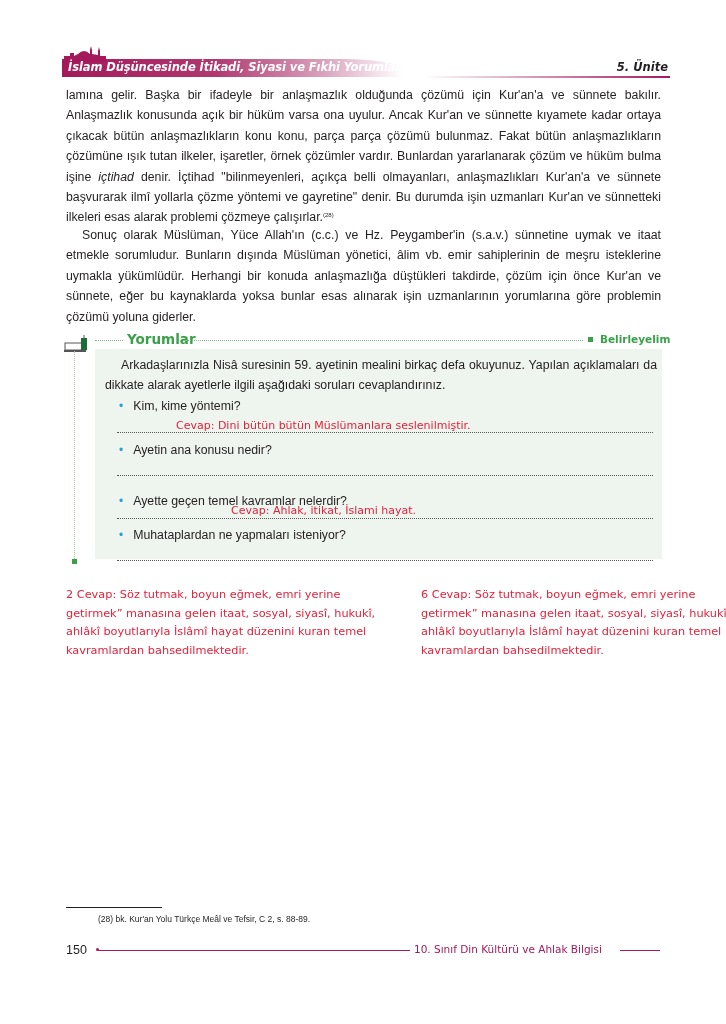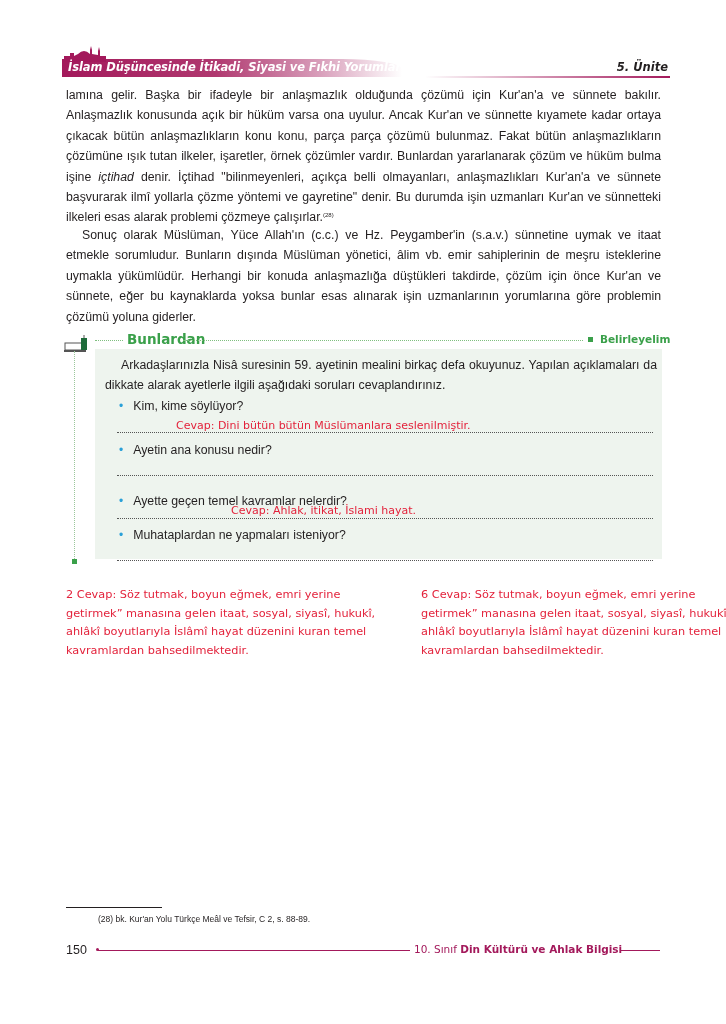--- a/index.html
+++ b/index.html
@@ -40,21 +40,21 @@
   .red-note { position:absolute; font-family:"DejaVu Sans", sans-serif; color:#e3223b; font-size:11.3px; line-height:18.5px; width:320px;margin-left:40px; }
   .note-left { left:26px; top:586px; }
   .note-right { left:381px; top:586px; }
 
   .fn-rule { position:absolute; left:66px; top:907px; width:96px; border-top:1px solid #231f20; }
   .footnote { position:absolute; left:66px; top:914px; font-size:8.5px; color:#231f20;padding-left:32px; }
   .page-num { position:absolute; left:66px; top:943px; font-size:12.5px; }
   .footer-rule1 { position:absolute; left:98px; top:950px; width:312px; border-top:1px solid #a3195b; }
   .footer-dot { position:absolute; left:96px; top:948px; width:3px; height:3px; border-radius:50%; background:#a3195b; }
   .footer-title { position:absolute; left:414px; top:943px; font-family:"DejaVu Sans", sans-serif; font-size:10.5px; color:#a3195b; white-space:nowrap; }
-  .footer-title b { font-weight:bold; }
+  .footer-title b { font-weight:normal; }
   .footer-rule2 { position:absolute; left:620px; top:950px; width:40px; border-top:1px solid #a3195b; }
 </style>
 </head>
 <body>
 
 <div class="header">
   <div class="header-band"></div>
   <svg class="skyline" viewBox="0 0 60 18">
     <path d="M0 18 L0 12 L6 12 L6 9 L10 9 L10 12 L14 10 Q20 4 26 10 L26 6 L27 2 L28 6 L28 10 L34 11 L34 7 L35 3 L36 7 L36 12 L42 12 L42 18 Z" fill="#a3195b"></path>
   </svg>
@@ -72,31 +72,31 @@
 </div>
 
 <div class="activity">
   <svg class="tool-icon" viewBox="0 0 30 18">
     <rect x="2" y="8" width="20" height="7" fill="#ffffff" stroke="#555" stroke-width="1"></rect>
     <rect x="18" y="3" width="6" height="12" fill="#1e6b3a"></rect>
     <line x1="21" y1="0" x2="21" y2="3" stroke="#555" stroke-width="1"></line>
     <rect x="1" y="15" width="22" height="2" fill="#555"></rect>
   </svg>
   <div class="hdots hd1"></div>
-  <div class="etkinlik">Bunlardan</div>
+  <div class="etkinlik">Yorumlar</div>
   <div class="hdots hd2"></div>
   <div class="green-sq-top"></div>
   <div class="belirleyelim">Belirleyelim</div>
   <div class="vdots"></div>
   <div class="green-sq-bottom"></div>
   <div class="activity-box"></div>
 
   <div class="act-intro">Arkadaşlarınızla Nisâ suresinin 59. ayetinin mealini birkaç defa okuyunuz. Yapılan açıklamaları da dikkate alarak ayetlerle ilgili aşağıdaki soruları cevaplandırınız.</div>
 
-  <div class="q" style="top:68px;"><span class="bullet">•</span><span>Kim, kime söylüyor?</span></div>
+  <div class="q" style="top:68px;"><span class="bullet">•</span><span>Kim, kime yöntemi?</span></div>
   <div class="ans-line" style="top:100px;"></div>
   <div class="ans-text" style="left:113px; top:88px;">Cevap: Dini bütün bütün Müslümanlara seslenilmiştir.</div>
 
   <div class="q" style="top:112px;"><span class="bullet">•</span><span>Ayetin ana konusu nedir?</span></div>
   <div class="ans-line" style="top:143px;"></div>
 
   <div class="q" style="top:155px;margin-top:8px;"><span class="bullet">•</span><span>Ayette geçen temel kavramlar nelerdir?</span></div>
   <div class="ans-line" style="top:186px;"></div>
   <div class="ans-text" style="left:168px; top:173px;">Cevap: Ahlak, itikat, İslami hayat.</div>
 

